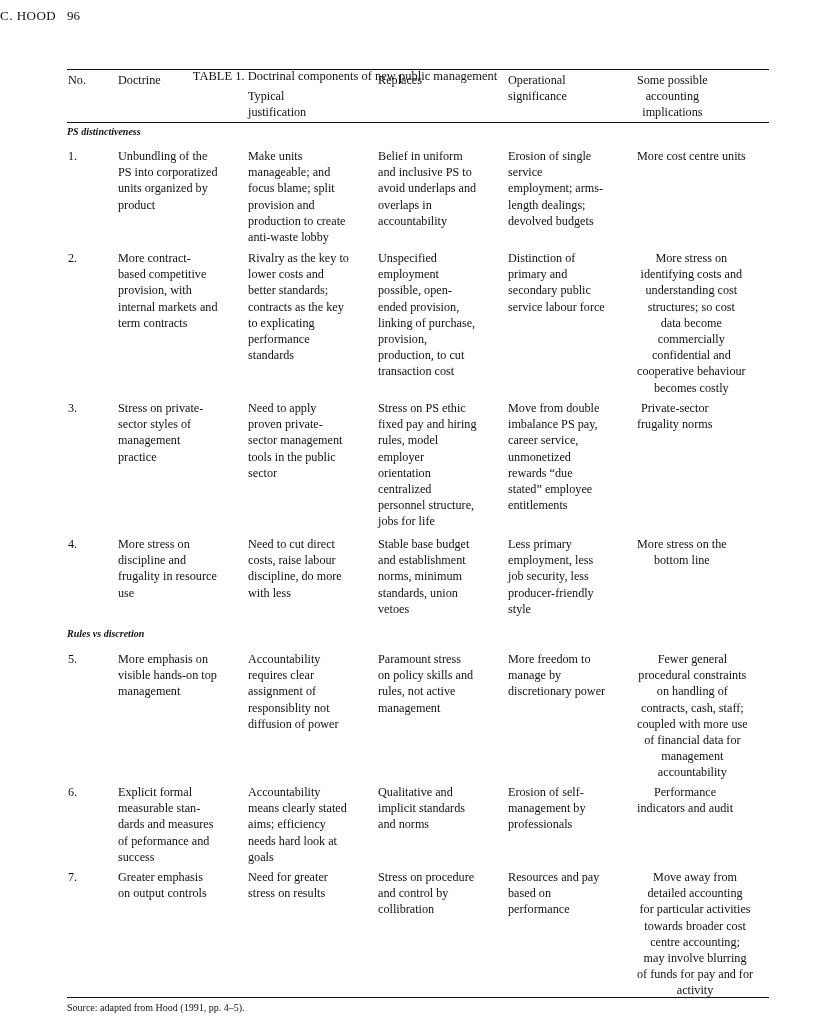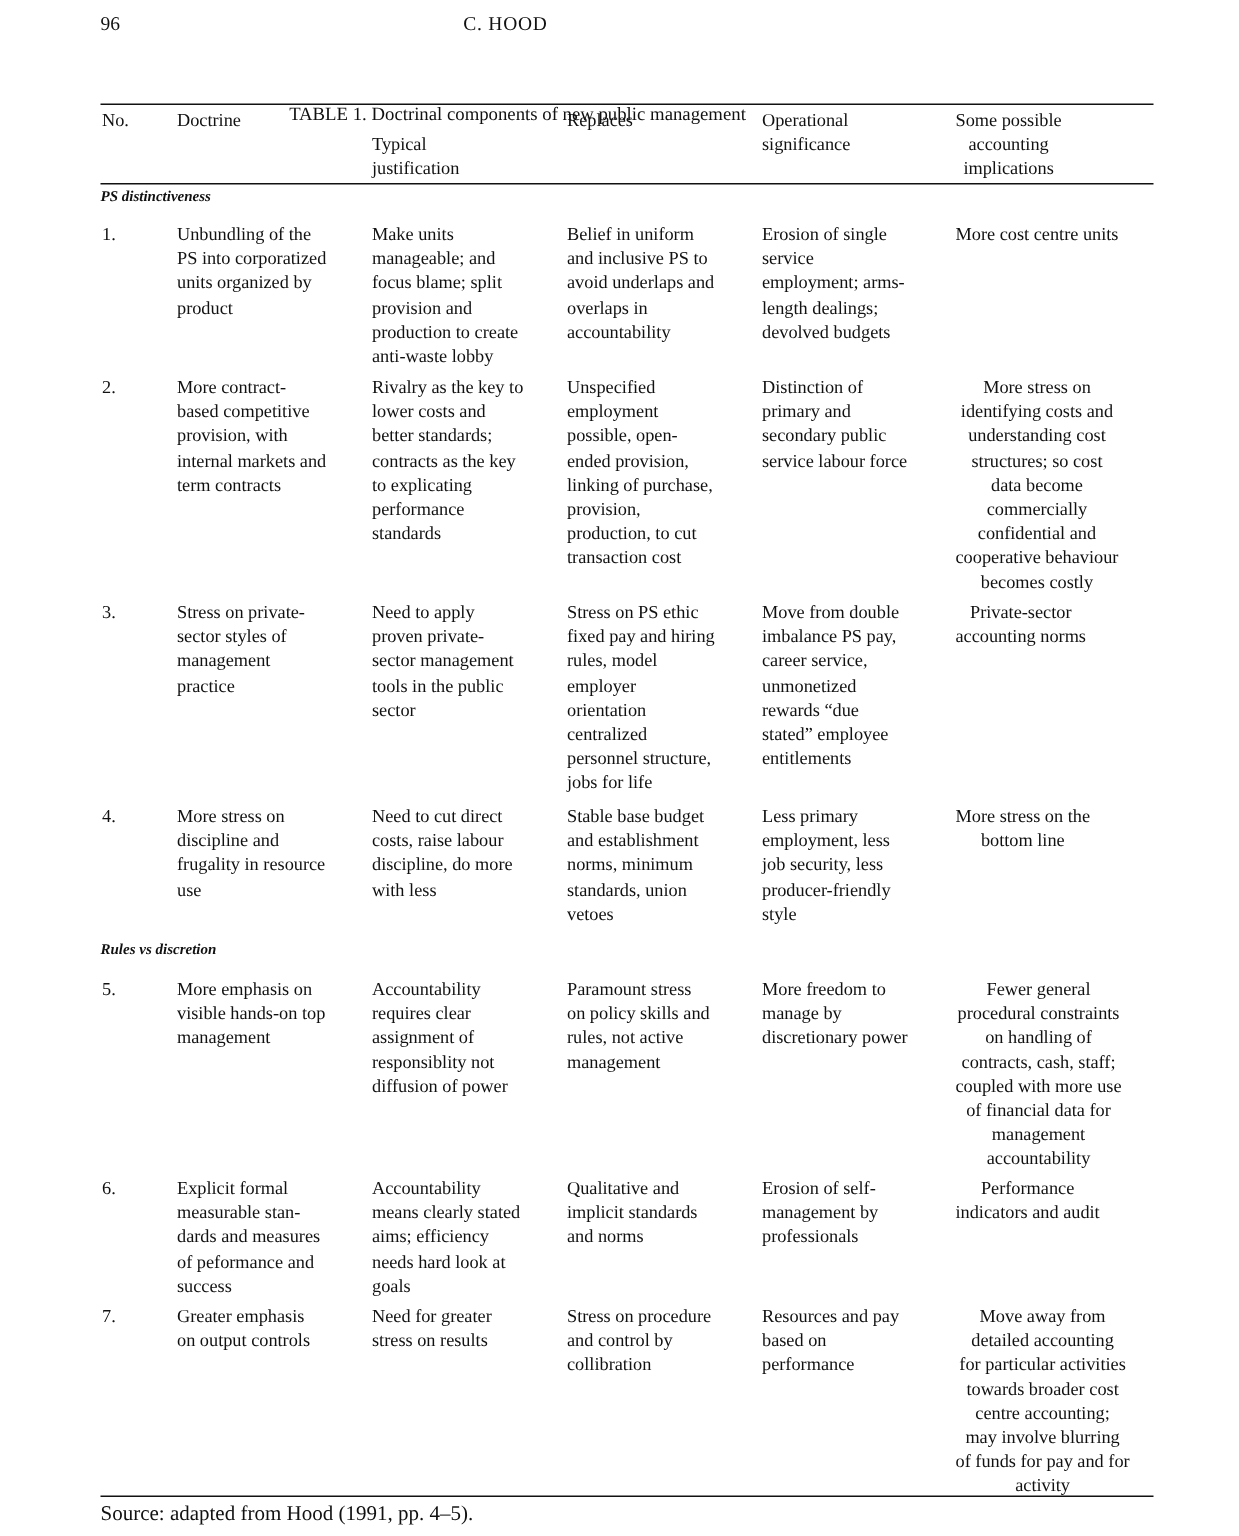--- a/index.html
+++ b/index.html
@@ -1,24 +1,24 @@
 <!DOCTYPE html>
 <html><head>
   <meta charset="utf-8">
   <style>
     html, body { margin: 0; padding: 0; background: #ffffff; }
     body { width: 826px; height: 1024px; position: relative; overflow: hidden;
            font-family: "Liberation Serif", "DejaVu Serif", serif; color: #111; }
     .page-num { position: absolute; left: 67px; top: 8px; font-size: 13px; }
-    .running-head { position: absolute; left: 0; width: 674px; top: 8px; text-align: center; font-size: 13px; letter-spacing: 0.5px; }
+    .running-head { position: absolute; left: 0; width: 674px; top: 8px; font-size: 13px; letter-spacing: 0.5px; }
     .table-title { position: absolute; left: 0; width: 690px; top: 69px; text-align: center; font-size: 12.5px; }
     .rule { position: absolute; left: 67px; width: 702px; height: 0; border-top: 1.6px solid #111; }
     .hdr, .cell { position: absolute; font-size: 12.2px; line-height: 16.2px; white-space: pre-line; }
     .section { position: absolute; left: 67px; font-size: 10px; font-style: italic; font-weight: bold; }
-    .source { position: absolute; left: 67px; top: 1001px; font-size: 14px; }
+    .source { position: absolute; left: 67px; top: 1001px; font-size: 10px; }
     .c0 { left: 68px; } .c1 { left: 118px; } .c2 { left: 248px; }
     .c3 { left: 378px; } .c4 { left: 508px; } .c5 { left: 637px; text-align: center; }
   </style>
 </head>
 <body>
 
 <div class="page-num">96</div>
 <div class="running-head">C. HOOD</div>
 
 <div class="table-title">TABLE 1. Doctrinal components of new public management</div>
@@ -122,21 +122,21 @@
 personnel structure,
 jobs for life</div>
   <div class="cell c4" style="top:400px">Move from double
 imbalance PS pay,
 career service,
 unmonetized
 rewards “due
 stated” employee
 entitlements</div>
   <div class="cell c5" style="top:400px">Private-sector
-accounting norms</div>
+frugality norms</div>
 </div>
 
 <div>
   <div class="cell c0" style="top:536px">4.</div>
   <div class="cell c1" style="top:536px">More stress on
 discipline and
 frugality in resource
 use</div>
   <div class="cell c2" style="top:536px">Need to cut direct
 costs, raise labour

